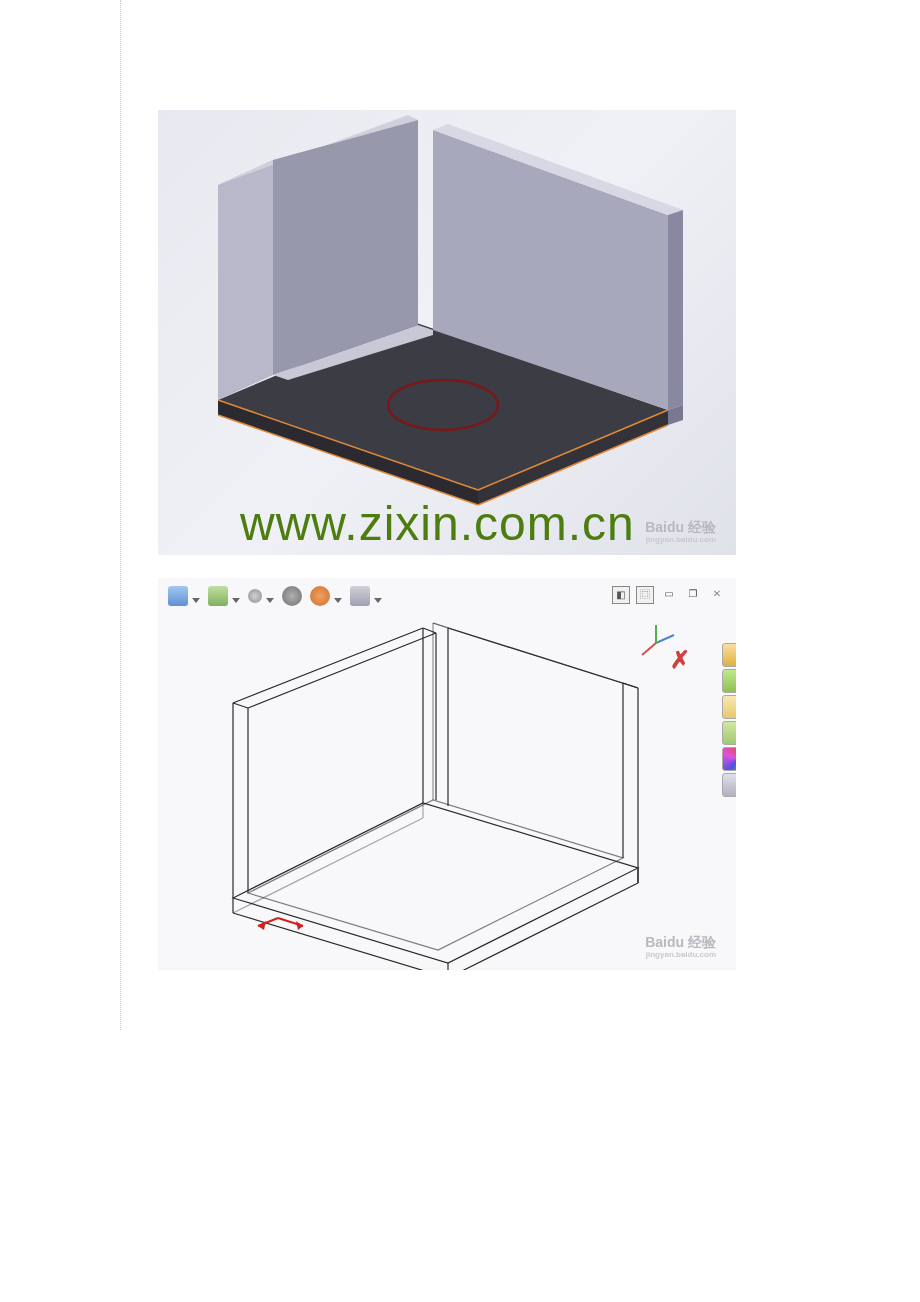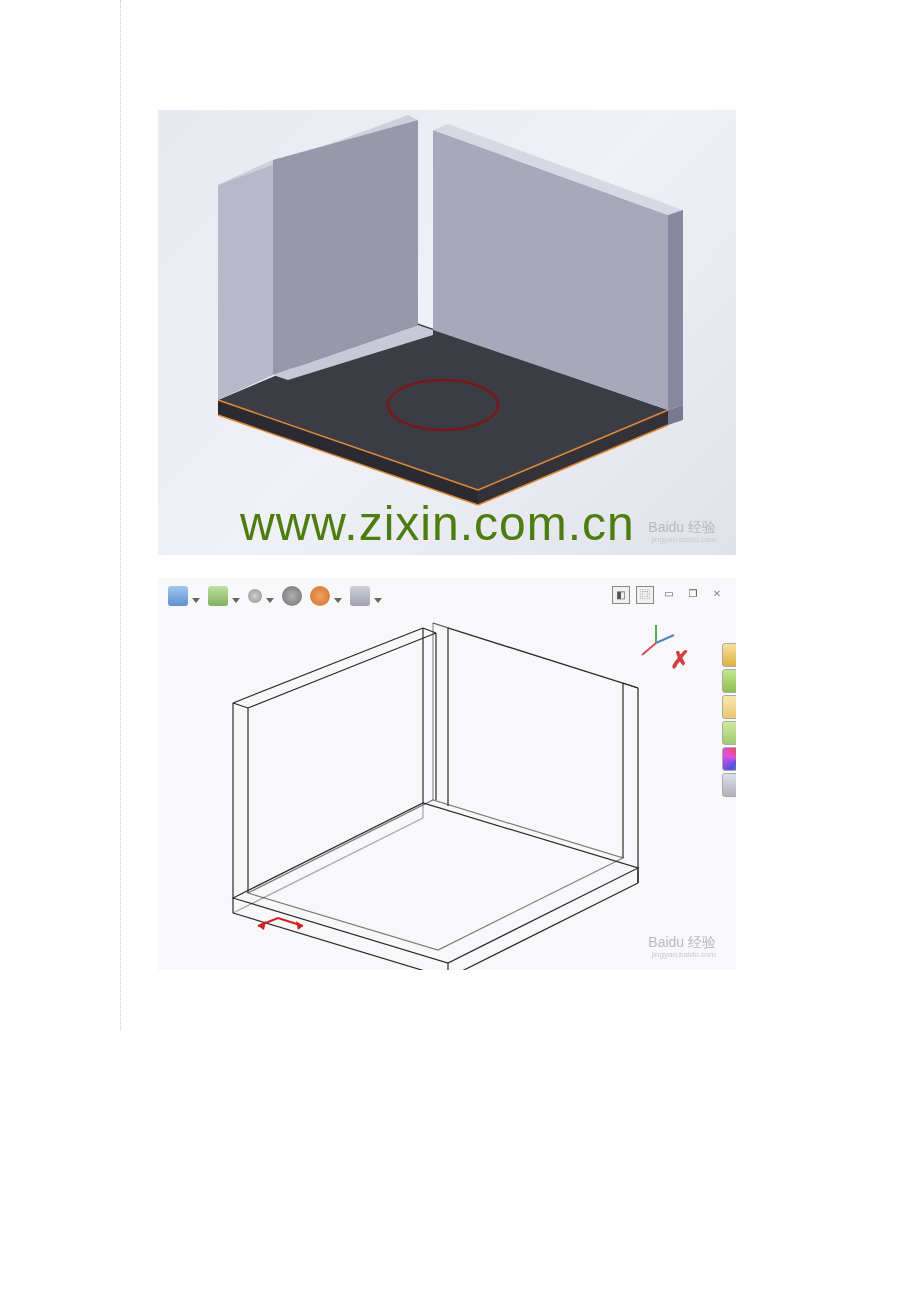--- a/index.html
+++ b/index.html
@@ -54,21 +54,21 @@
       white-space: nowrap;
     }
     .watermark-main {
       left: 120px;
       top: 496px;
     }
     .baidu-watermark {
       position: absolute;
       font-size: 14px;
       color: #b8b8c0;
-      font-weight: normal;
+      font-weight: bold;
     }
     .baidu1 { right: 20px; bottom: 18px; }
     .baidu2 { right: 20px; bottom: 18px; }
     .baidu-sub {
       position: absolute;
       font-size: 8px;
       color: #c8c8d0;
       padding-left: 44px;
     }
     

